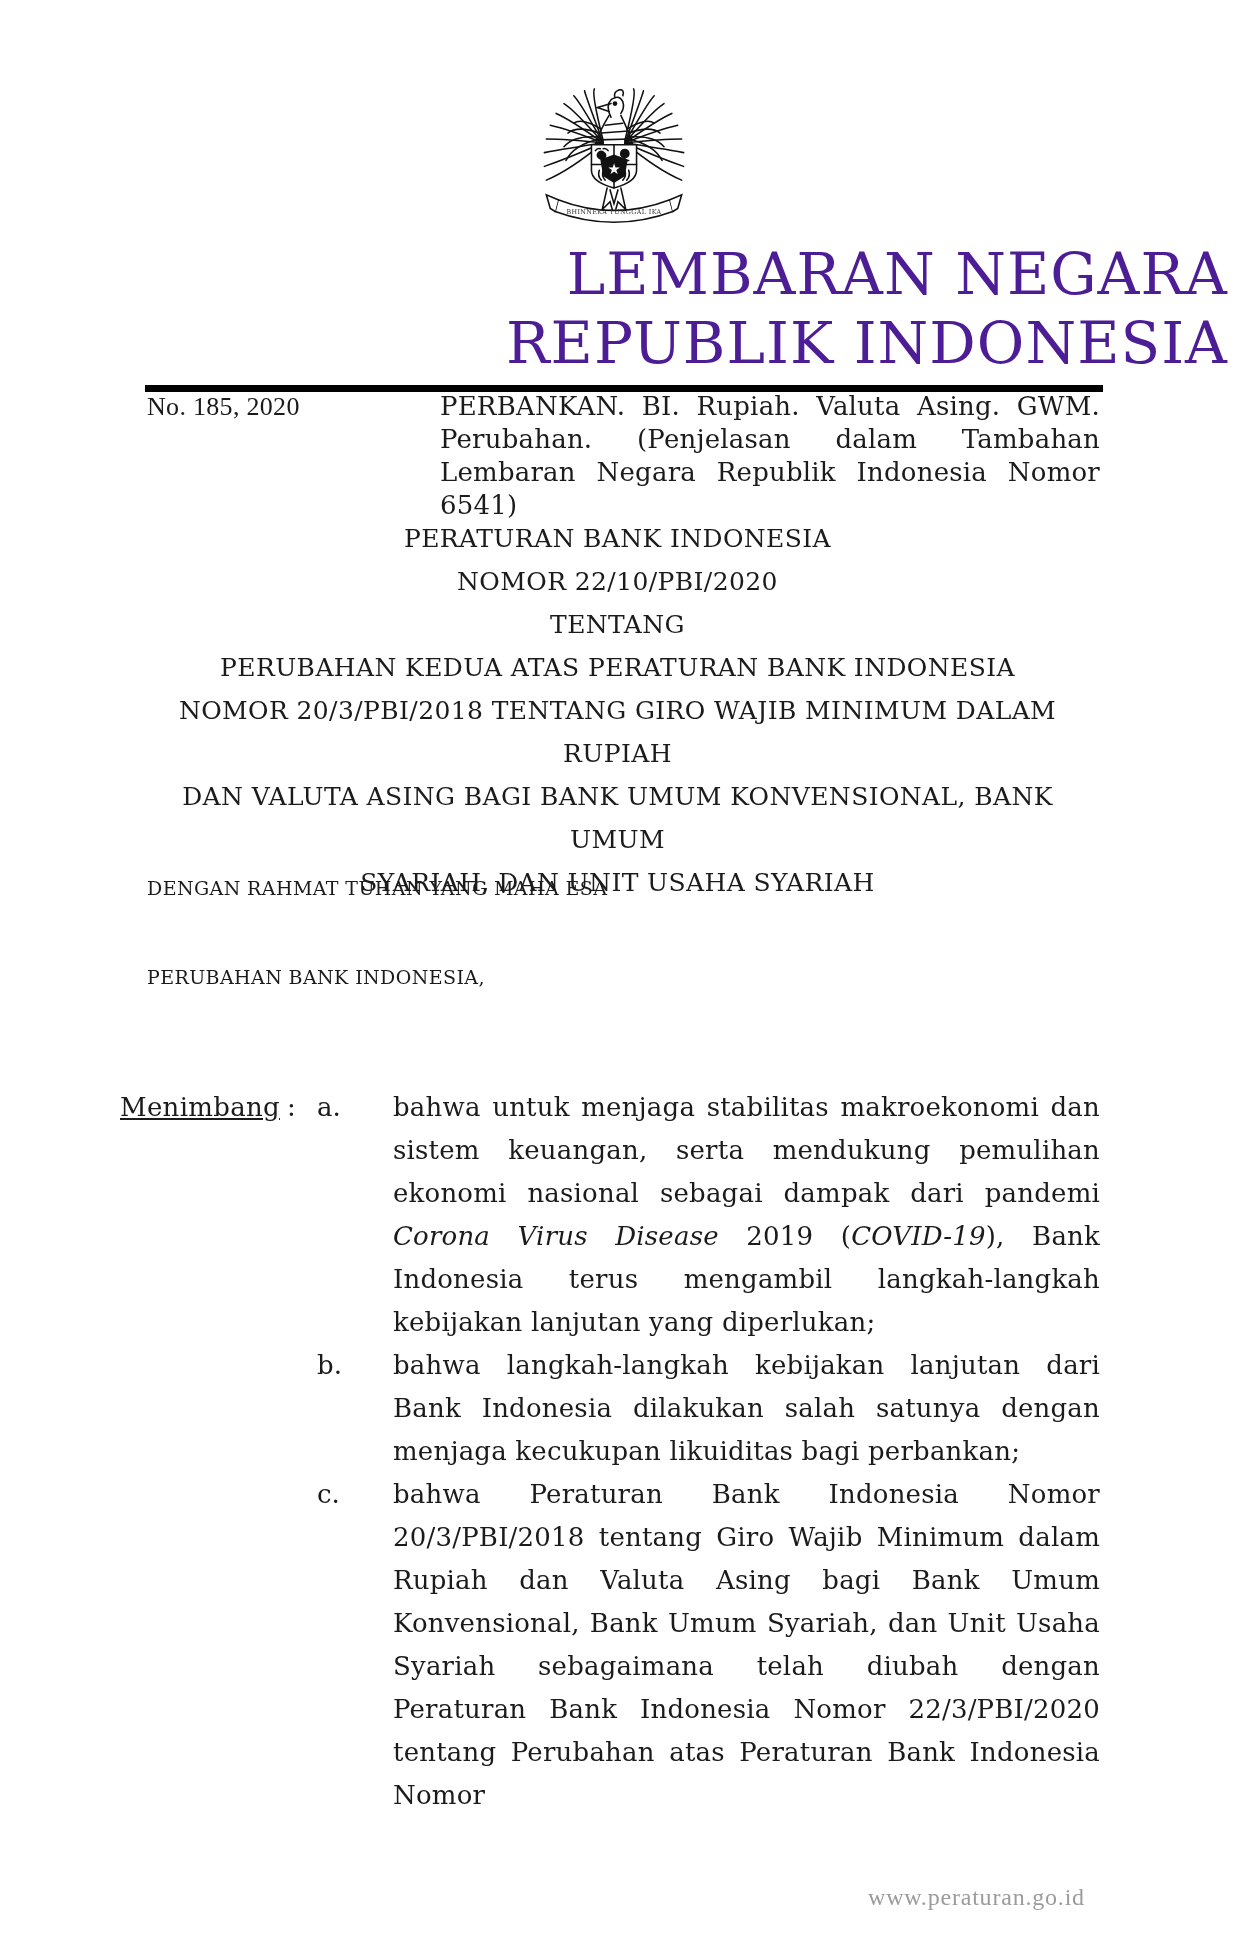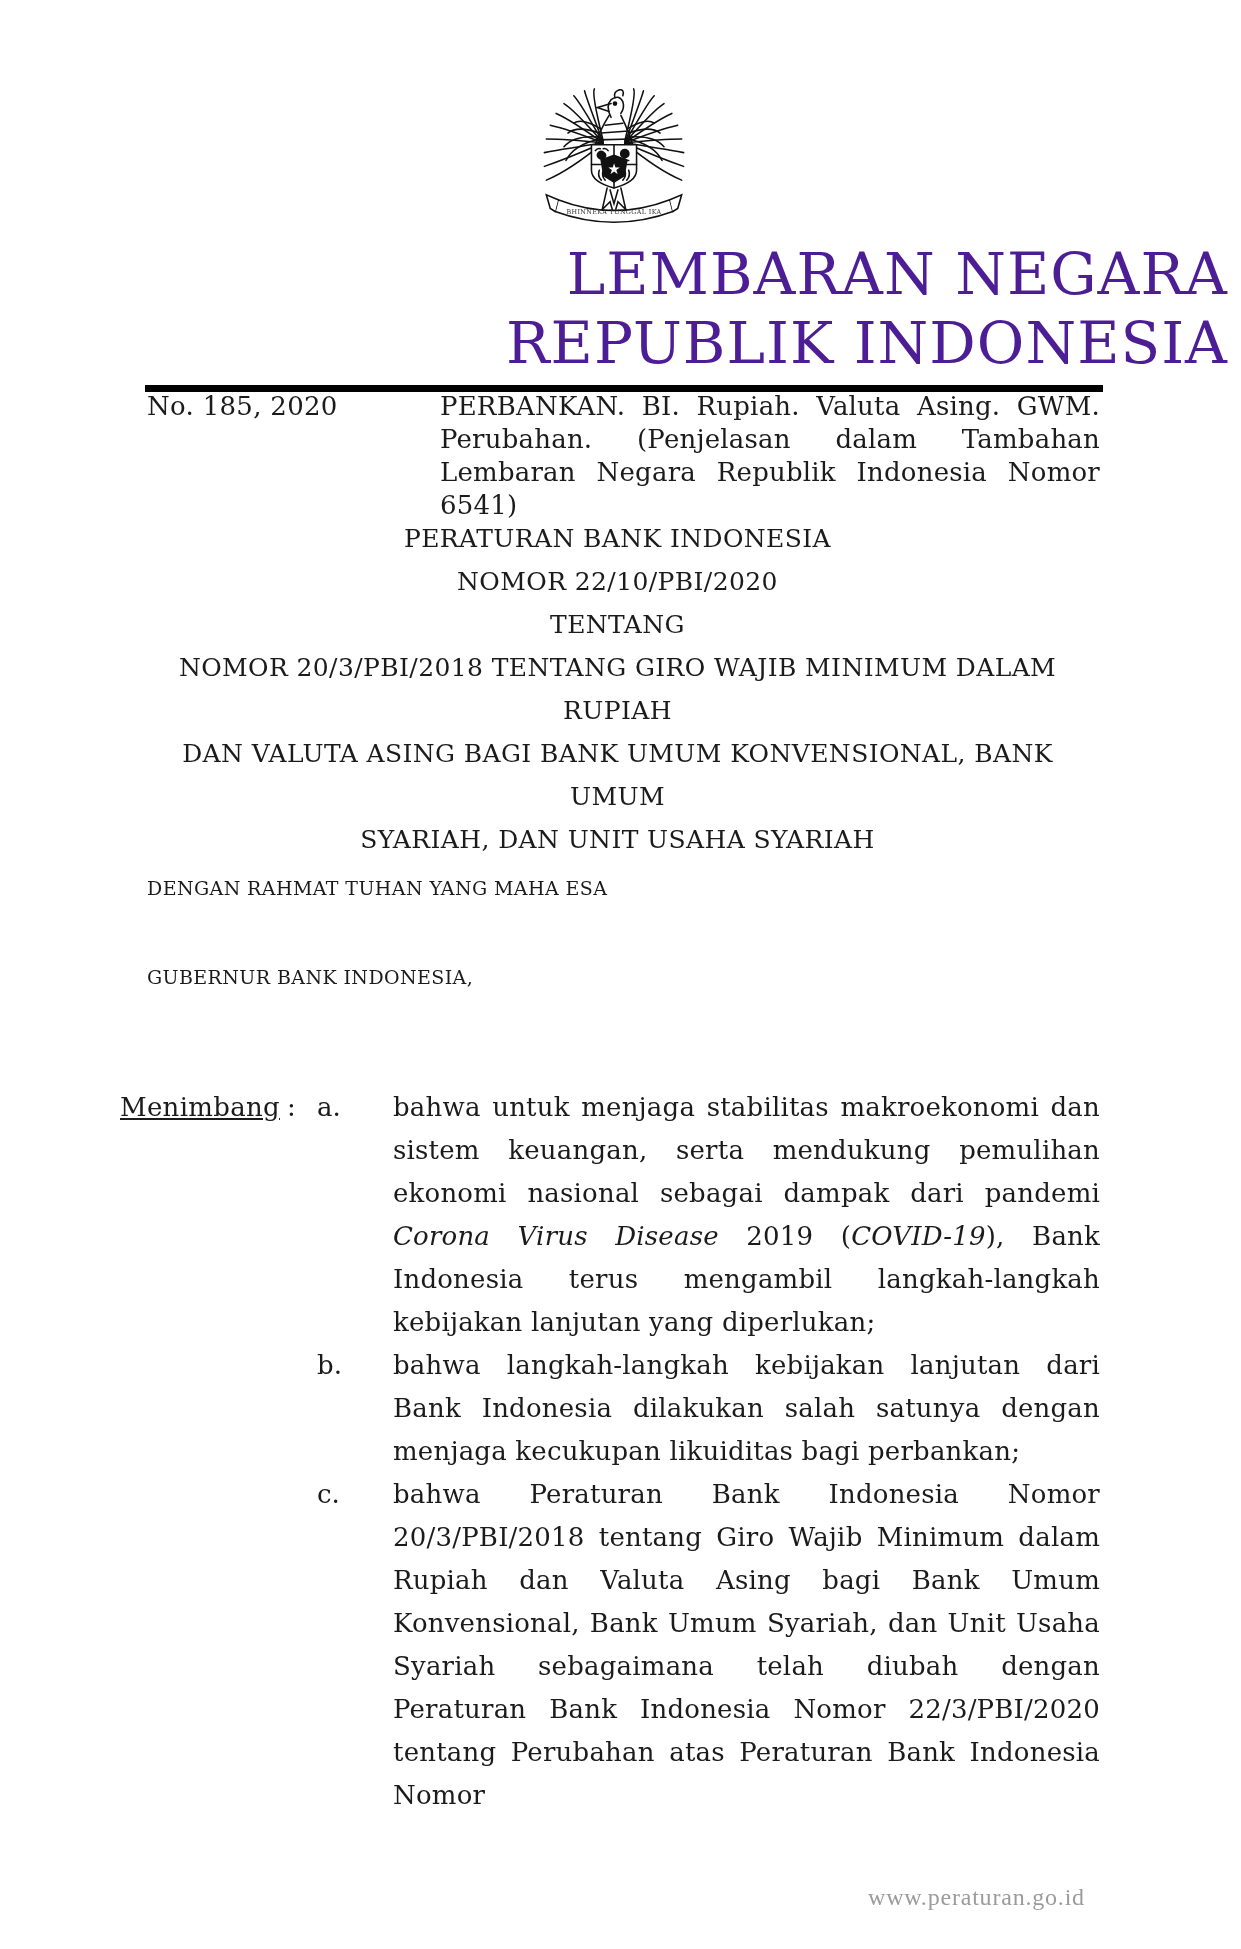--- a/index.html
+++ b/index.html
@@ -25,21 +25,21 @@
     color: #4c1d95;
   }
   .masthead-rule {
     position: absolute; left: 145px; top: 385px; width: 958px; height: 7px;
     background: #000000;
   }
 
   
   .gazette-number {
     position: absolute; left: 147px; top: 390px;
-    font-size: 26px; line-height: 33px; letter-spacing: 0.3px;
+    font-size: 26px; line-height: 33px; letter-spacing: 0.3px; font-family: Liberation Serif, serif;
   }
   .gazette-subject {
     position: absolute; left: 440px; top: 390px; width: 660px;
     font-size: 26px; line-height: 33px; letter-spacing: 0.2px;
     text-align: justify;
   }
 
   
   .title-block {
     position: absolute; left: 141px; top: 517px; width: 953px;
@@ -163,27 +163,28 @@
   </div>
   <div class="masthead-rule"></div>
 
   <div class="gazette-number">No. 185, 2020</div>
   <div class="gazette-subject">PERBANKAN. BI. Rupiah. Valuta Asing. GWM. Perubahan. (Penjelasan dalam Tambahan Lembaran Negara Republik Indonesia Nomor 6541)</div>
 
   <div class="title-block">
       <div>PERATURAN BANK INDONESIA</div>
       <div>NOMOR 22/10/PBI/2020</div>
       <div>TENTANG</div>
+      <div>PERUBAHAN KEDUA ATAS PERATURAN BANK INDONESIA</div>
       <div>NOMOR 20/3/PBI/2018 TENTANG GIRO WAJIB MINIMUM DALAM RUPIAH</div>
       <div>DAN VALUTA ASING BAGI BANK UMUM KONVENSIONAL, BANK UMUM</div>
       <div>SYARIAH, DAN UNIT USAHA SYARIAH</div>
     </div>
 
   <div class="invocation-1">DENGAN RAHMAT TUHAN YANG MAHA ESA</div>
-  <div class="invocation-2">GUBERNUR BANK INDONESIA,</div>
+  <div class="invocation-2">PERUBAHAN BANK INDONESIA,</div>
 
   <div class="considering">
     <span class="c-label">Menimbang</span>
     <span class="c-colon">:</span>
     <div class="c-items">
         <div class="c-item">
           <span class="c-letter">a.</span>
           <div class="c-text"><span>bahwa untuk menjaga stabilitas makroekonomi dan sistem keuangan, serta mendukung pemulihan ekonomi nasional sebagai dampak dari pandemi </span><em>Corona Virus Disease</em><span> 2019 (</span><em>COVID-19</em><span>), Bank Indonesia terus mengambil langkah-langkah kebijakan lanjutan yang diperlukan;</span></div>
         </div>
         <div class="c-item">

